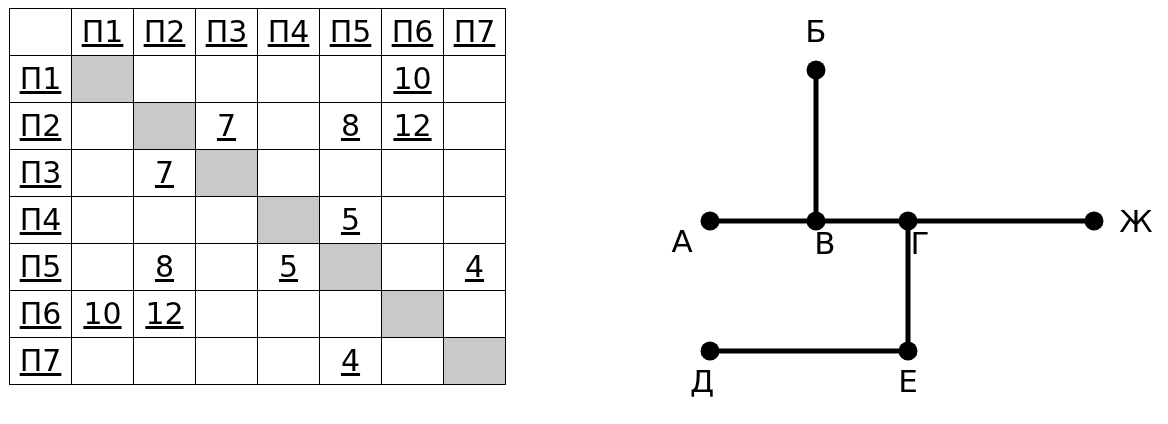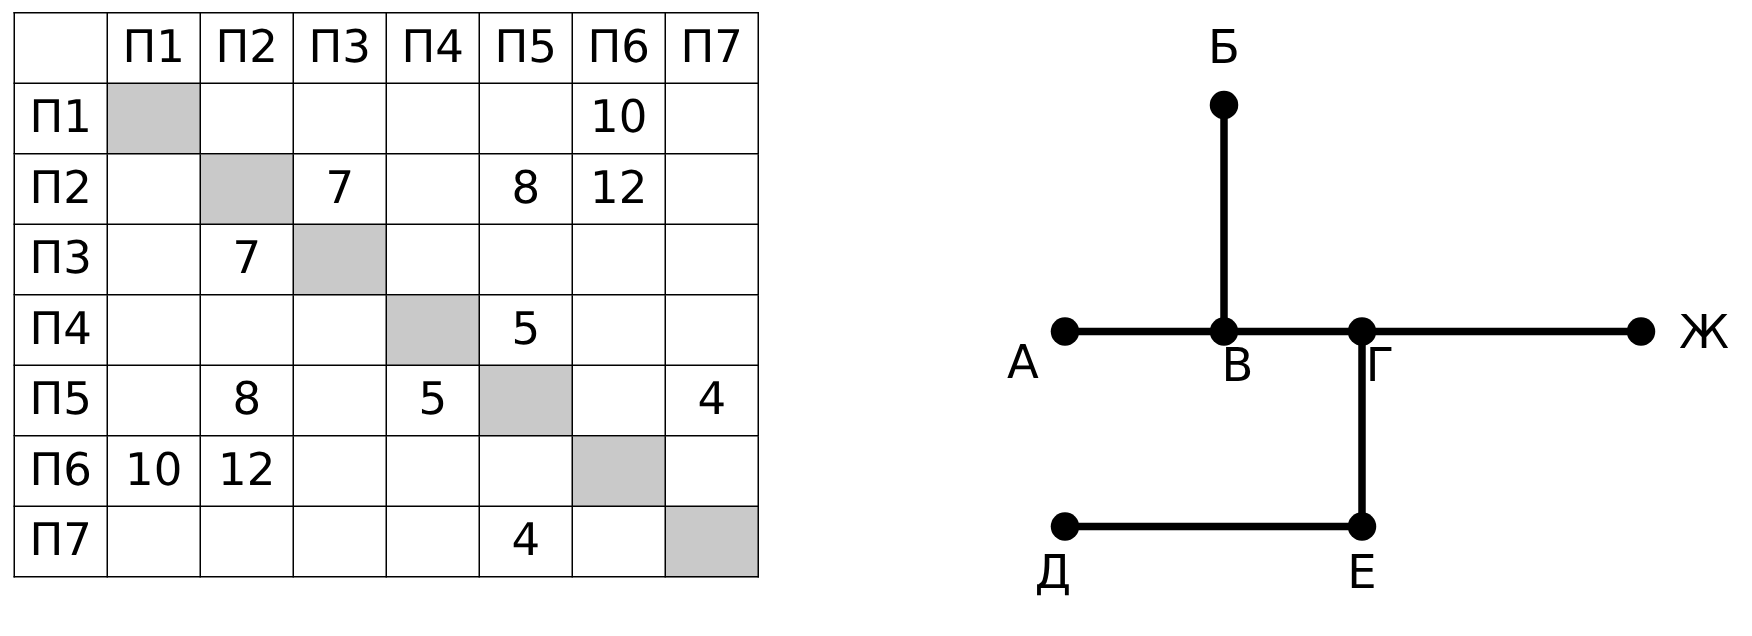--- a/index.html
+++ b/index.html
@@ -18,20 +18,21 @@
     position: relative;
     width: 1168px;
     height: 424px;
   }
 
   
   #matrix-wrap {
     position: absolute;
     left: 9px;
     top: 8px;
+    text-decoration: underline;
   }
   table.matrix {
     border-collapse: collapse;
     table-layout: fixed;
   }
   table.matrix td {
     width: 61px;
     height: 46px;
     border: 1.6px solid #000000;
     text-align: center;

